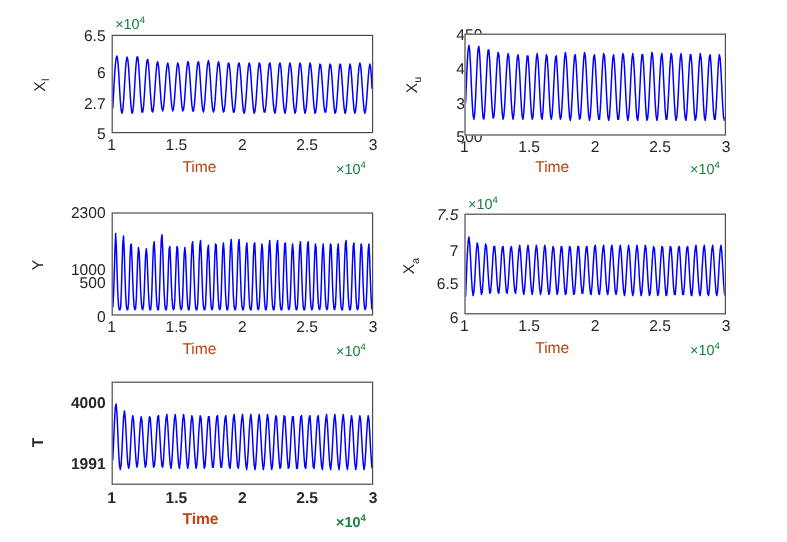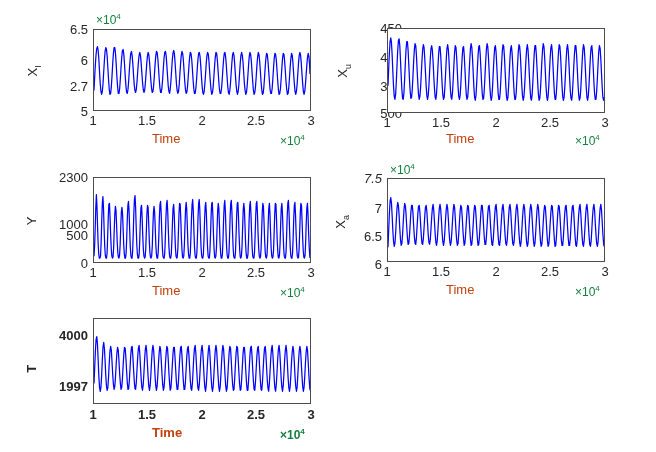--- a/index.html
+++ b/index.html
@@ -160,21 +160,21 @@
     <div class="xtick" style="left:97px;top:112px;width:28px;">1.5</div>
     <div class="xtick" style="left:152px;top:112px;width:28px;">2</div>
     <div class="xtick" style="left:206px;top:112px;width:28px;">2.5</div>
     <div class="xtick" style="left:261px;top:112px;width:28px;">3</div>
     <div class="xlabel" style="left:116px;top:130px;width:100px;">Time</div>
     <div class="expo" style="left:245px;top:132px;">×10<sup>4</sup></div>
   </div>
 
   <div class="subplot" style="left:0px;top:304px;width:330px;height:148px;font-weight:bold;">
     <div class="ytick" style="left:32px;top:24px;width:56px;">4000</div>
-    <div class="ytick" style="left:32px;top:75px;width:56px;">1997</div>
+    <div class="ytick" style="left:32px;top:75px;width:56px;">1991</div>
 
     <div class="ylabel" style="left:13px;top:56px;width:40px;text-align:center;transform:rotate(-90deg);">
       <span>T</span><span class="sub"></span>
     </div>
 
     <div class="plotbox" style="left:93px;top:14px;width:218px;height:86px;">
       <svg viewBox="0 0 218 86" preserveAspectRatio="none">
         <polyline fill="none" stroke="#0000ff" stroke-width="1.25" stroke-linejoin="round" points="0,66 0.7,50 1.4,33 2.1,21 2.8,18 3.5,26 4.2,42 4.9,59 5.6,70 6.3,74 7,70 7.7,58 8.4,42 9.1,29 9.8,24 10.5,30 11.2,43 11.9,58 12.6,69 13.3,73 14,70 14.7,59 15.4,45 16.1,33 16.8,28 17.5,32 18.2,44 18.9,57 19.6,67 20.3,72 21,69 21.7,59 22.4,46 23.1,35 23.8,29 24.5,32 25.2,43 25.9,56 26.6,66 27.3,72 28,70 28.7,61 29.4,48 30.1,36 30.8,29 31.5,30 32.2,40 32.9,53 33.6,65 34.3,72 35,71 35.7,63 36.4,50 37.1,37 37.8,29 38.5,28 39.2,38 39.9,51 40.6,63 41.3,71 42,72 42.7,65 43.4,52 44.1,39 44.8,30 45.5,27 46.2,35 46.9,48 47.6,61 48.3,70 49,73 49.7,67 50.4,55 51.1,41 51.8,31 52.5,27 53.2,33 53.9,46 54.6,59 55.3,69 56,73 56.7,68 57.4,57 58.1,43 58.8,32 59.5,27 60.2,32 60.9,44 61.6,58 62.3,68 63,73 63.7,69 64.4,58 65.1,45 65.8,34 66.5,28 67.2,31 67.9,43 68.6,56 69.3,67 70,73 70.7,70 71.4,60 72.1,46 72.8,35 73.5,28 74.2,30 74.9,41 75.6,55 76.3,66 76.9,73 77.6,71 78.3,61 79,48 79.7,36 80.4,29 81.1,29 81.8,40 82.5,53 83.2,65 83.9,72 84.6,72 85.3,63 86,49 86.7,37 87.4,29 88.1,28 88.8,38 89.5,52 90.2,64 90.9,72 91.6,72 92.3,64 93,51 93.7,38 94.4,30 95.1,28 95.8,37 96.5,50 97.2,63 97.9,71 98.6,73 99.3,66 100,53 100.7,39 101.4,30 102.1,27 102.8,35 103.5,49 104.2,62 104.9,71 105.6,73 106.3,67 107,54 107.7,40 108.4,31 109.1,27 109.8,34 110.5,47 111.2,61 111.9,70 112.6,74 113.3,68 114,56 114.7,42 115.4,32 116.1,27 116.8,33 117.5,46 118.2,60 118.9,70 119.6,74 120.3,69 121,57 121.7,43 122.4,32 123.1,27 123.8,32 124.5,45 125.2,58 125.9,69 126.6,74 127.3,70 128,59 128.7,45 129.4,33 130.1,27 130.8,31 131.5,43 132.2,57 132.9,68 133.6,74 134.3,71 135,60 135.7,46 136.4,34 137.1,28 137.8,30 138.5,42 139.2,56 139.9,67 140.6,73 141.3,72 142,61 142.7,47 143.4,35 144.1,28 144.8,29 145.5,41 146.2,54 146.9,66 147.6,73 148.3,72 149,62 149.7,49 150.4,36 151.1,29 151.8,29 152.5,39 153.2,53 153.9,65 154.6,73 155.3,73 156,63 156.7,50 157.4,37 158.1,29 158.8,28 159.5,38 160.2,52 160.9,64 161.6,72 162.3,73 163,64 163.7,51 164.4,38 165.1,30 165.8,28 166.5,37 167.2,51 167.9,63 168.6,72 169.3,73 170,65 170.7,52 171.4,39 172.1,30 172.8,28 173.5,36 174.2,50 174.9,63 175.6,71 176.3,74 177,66 177.7,53 178.4,40 179.1,31 179.8,27 180.5,35 181.2,48 181.9,62 182.6,71 183.3,74 184,67 184.7,55 185.4,41 186.1,31 186.8,27 187.5,34 188.2,47 188.9,61 189.6,70 190.3,74 191,68 191.7,56 192.4,42 193.1,32 193.8,27 194.5,33 195.2,46 195.9,60 196.6,70 197.3,74 198,69 198.7,57 199.4,43 200.1,33 200.8,28 201.5,33 202.2,45 202.9,59 203.6,69 204.3,74 205,70 205.7,58 206.4,44 207.1,33 207.8,28 208.5,32 209.2,45 209.9,58 210.6,69 211.3,74 212,70 212.7,59 213.4,45 214.1,34 214.8,28 215.5,32 216.2,44 216.9,58 217.6,68 218,73"></polyline>
       </svg>
     </div>

